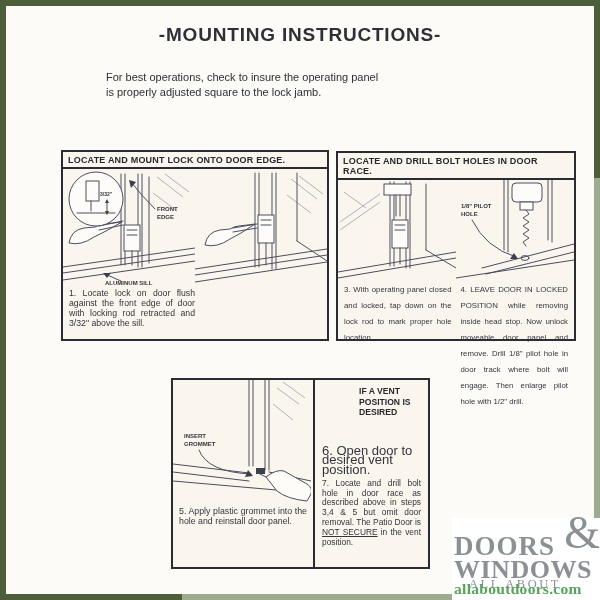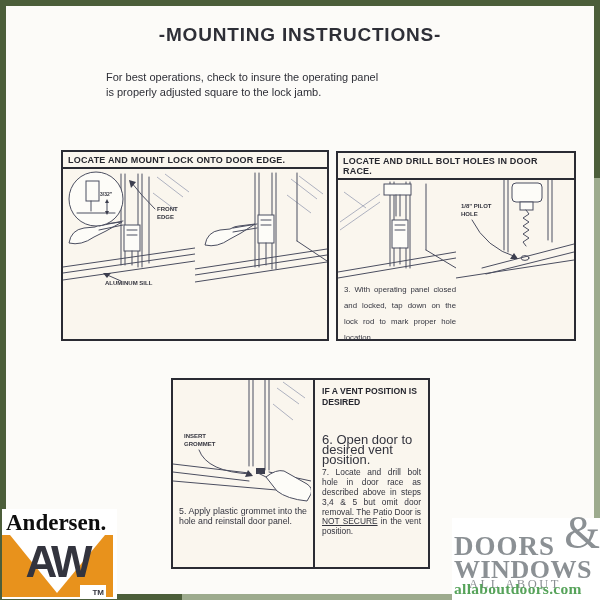--- a/index.html
+++ b/index.html
@@ -27,21 +27,21 @@
                 padding:3px 5px 2px;border-bottom:2px solid #2a2b33;color:#26272f;}
   .ill-row{display:flex;}
   .steps-row{display:flex;padding:3px 6px 0;gap:9px;}
   .step{text-align:justify;color:#33343e;}
   .p1 .step{font-size:8.7px;line-height:9.9px;width:50%;}
   .p2 .steps-row{padding-top:2px;}
   .p2 .step{font-size:7.8px;line-height:16px;width:50%;}
 
   .p3-left{width:142px;border-right:2px solid #2a2b33;box-sizing:border-box;}
   .p3-right{flex:1;padding:6px 7px 0 7px;}
-  .vent-header{font-weight:bold;font-size:8.6px;line-height:10.5px;color:#26272f;}
+  .vent-header{font-weight:bold;font-size:8.6px;line-height:10.5px;color:#26272f;margin-left:37px;}
   .step6{margin-top:28px;font-size:13px;line-height:9.8px;}
   .step7{margin-top:4px;font-size:8.4px;line-height:9.8px;text-align:justify;}
   .step5{font-size:8.8px;line-height:10.2px;padding:4px 6px;text-align:justify;}
   .u{text-decoration:underline;}
 
   svg{display:block;}
   svg .ink{stroke:#4b4e60;stroke-width:1;fill:none;stroke-linecap:round;stroke-linejoin:round;}
   svg .lite{stroke:#9aa0b4;stroke-width:.8;fill:none;}
   svg .fillw{fill:#fdfcf8;stroke:#4b4e60;stroke-width:1;}
   svg .dark{fill:#3c3e4e;}
@@ -136,20 +136,21 @@
         <g>
           <path class="fillw" d="M10,76 q2,-13 15,-15 l10,-1 q5,-3 9,-3 l16,-2 -14,9 -11,6 q-13,9 -25,6 z"></path>
           <path class="ink" d="M38,59 L62,55 M38,63 L62,59"></path>
         </g>
         <g class="ink">
           <path d="M0,100 L132,80 M0,106 L132,86 M0,113 L132,93"></path>
         </g>
       </svg>
     </div>
     <div class="steps-row">
+      <div class="step">1. Locate lock on door flush against the front edge of door with locking rod retracted and 3/32" above the sill.</div>
     </div>
   </div>
 
   <div class="panel p2">
     <div class="panel-header">LOCATE AND DRILL BOLT HOLES IN DOOR RACE.</div>
     <div class="ill-row">
       <svg width="118" height="100" viewBox="0 0 118 100">
         <g class="lite">
           <path d="M2,42 L42,14 M2,50 L42,22 M6,12 L28,28"></path>
         </g>
@@ -184,20 +185,21 @@
         <g>
           <path class="ink" d="M16,40 Q30,68 60,77"></path>
           <polygon class="dark" points="62,79 54,79 58,73"></polygon>
           <text class="lbl" x="5" y="28">1/8" PILOT</text>
           <text class="lbl" x="5" y="36">HOLE</text>
         </g>
       </svg>
     </div>
     <div class="steps-row">
       <div class="step">3. With operating panel closed and locked, tap down on the lock rod to mark proper hole location.</div>
+      <div class="step">4. LEAVE DOOR IN LOCKED POSITION while removing inside head stop. Now unlock moveable door panel and remove. Drill 1/8" pilot hole in door track where bolt will engage. Then enlarge pilot hole with 1/2" drill.</div>
     </div>
   </div>
 
   <div class="panel p3">
     <div class="p3-left">
       <svg width="138" height="122" viewBox="0 0 138 122">
         <g class="lite">
           <path d="M104,8 L126,24 M110,2 L132,18 M100,24 L120,40"></path>
         </g>
         <g class="ink">
@@ -222,30 +224,20 @@
       </svg>
       <div class="step5">5. Apply plastic grommet into the hole and reinstall door panel.</div>
     </div>
     <div class="p3-right">
       <div class="vent-header">IF A VENT POSITION IS DESIRED</div>
       <div class="step6">6. Open door to desired vent position.</div>
       <div class="step7"><span>7. Locate and drill bolt hole in door race as described above in steps 3,4 &amp; 5 but omit door removal. The Patio Door is </span><span class="u">NOT SECURE</span><span> in the vent position.</span></div>
     </div>
   </div>
 
-  <div class="andersen">
-    <div class="andersen-word">Andersen.</div>
-    <svg width="111" height="62" viewBox="0 0 111 62">
-      <rect x="0" y="0" width="111" height="62" fill="#e8921c"></rect>
-      <polygon points="8,0 103,0 55,58" fill="#ffffff"></polygon>
-      <text x="55" y="42" text-anchor="middle" font-size="44" font-weight="bold" letter-spacing="-4" fill="#141414">AW</text>
-      <rect x="78" y="50" width="26" height="12" fill="#ffffff"></rect>
-      <text x="102" y="60" text-anchor="end" font-size="8" font-weight="bold" fill="#e8921c">TM</text>
-    </svg>
-  </div>
 
   <div class="aadw">
     <div class="aadw-amp">&amp;</div>
     <div class="aadw-top">ALL ABOUT</div>
     <div class="aadw-doors">DOORS</div>
     <div class="aadw-windows">WINDOWS</div>
     <div class="aadw-url">allaboutdoors.com</div>
   </div>
 
 </div>

